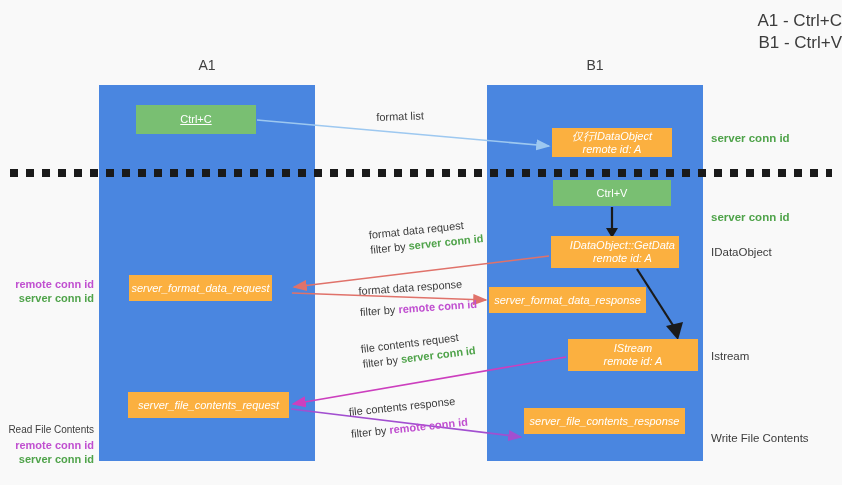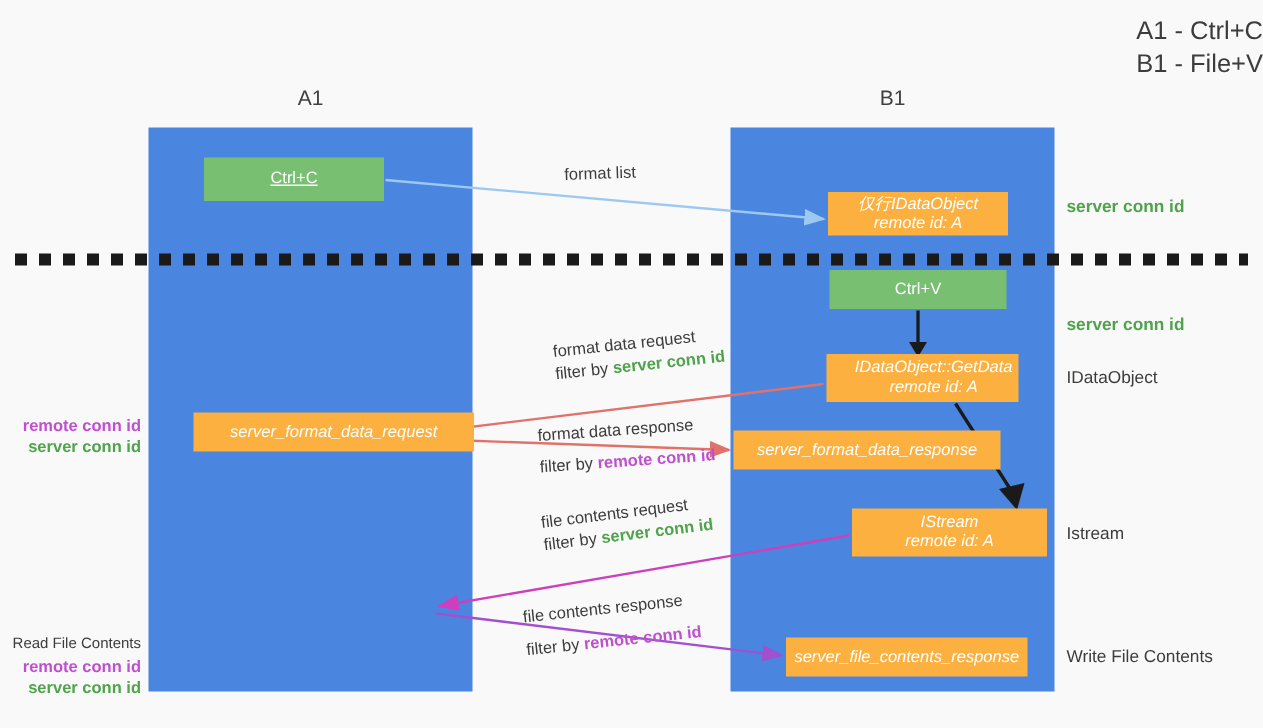--- a/index.html
+++ b/index.html
@@ -39,25 +39,25 @@
     box-sizing:border-box;padding:2px 4px;
   }
   .node.green{background:#79bf72;}
   .node.orange{background:#fbb040;font-style:italic;}
   .node .sub{display:block;}
 
   #n-ctrlc{left:136px;top:105px;width:120px;height:29px;text-decoration:underline;}
   #n-idataobject{left:552px;top:128px;width:120px;height:29px;}
   #n-ctrlv{left:553px;top:180px;width:118px;height:26px;}
   #n-getdata{left:551px;top:236px;width:128px;height:32px;justify-content:flex-end;}
-  #n-fmtreq{left:129px;top:275px;width:187px;height:26px;}
-  #n-fmtresp{left:489px;top:287px;width:178px;height:26px;justify-content:center;}
+  #n-fmtreq{left:129px;top:275px;width:143px;height:26px;}
+  #n-fmtresp{left:489px;top:287px;width:157px;height:26px;justify-content:center;}
   #n-istream{left:568px;top:339px;width:130px;height:32px;}
   #n-filereq{left:128px;top:392px;width:161px;height:26px;}
-  #n-fileresp{left:524px;top:425px;width:161px;height:26px;}
+  #n-fileresp{left:524px;top:408px;width:161px;height:26px;}
 
   
   #divider{
     position:absolute;left:10px;top:169px;width:822px;height:8px;
     background-image:repeating-linear-gradient(
       to right,#1a1a1a 0px,#1a1a1a 8px,transparent 8px,transparent 16px);
   }
 
   
   .side-label{position:absolute;font-size:11.5px;color:#3c3c3c;white-space:nowrap;}
@@ -93,21 +93,21 @@
 
   svg#wires{position:absolute;left:0;top:0;width:842px;height:485px;pointer-events:none;}
 </style>
 </head>
 <body>
 
 <div id="stage">
 
   <div id="title">
     <span>A1 - Ctrl+C</span>
-    <span>B1 - File+V</span>
+    <span>B1 - Ctrl+V</span>
   </div>
 
   <div class="lane-head" id="head-a1">
     <span>A1</span>
     <span class="l2">remote</span>
   </div>
   <div class="lane-head" id="head-b1">
     <span>B1</span>
   </div>
 
@@ -182,20 +182,23 @@
     <span>server_format_data_response</span>
   </div>
 
   <div class="node orange" id="n-istream">
     <div>
       <span>IStream</span>
       <span class="sub">remote id: A</span>
     </div>
   </div>
 
+  <div class="node orange" id="n-filereq">
+    <span>server_file_contents_request</span>
+  </div>
 
   <div class="node orange" id="n-fileresp">
     <span>server_file_contents_response</span>
   </div>
 
   <div class="edge-label" id="el-formatlist">
     <span class="ln">format list</span>
   </div>
 
   <div class="edge-label" id="el-fdreq">

